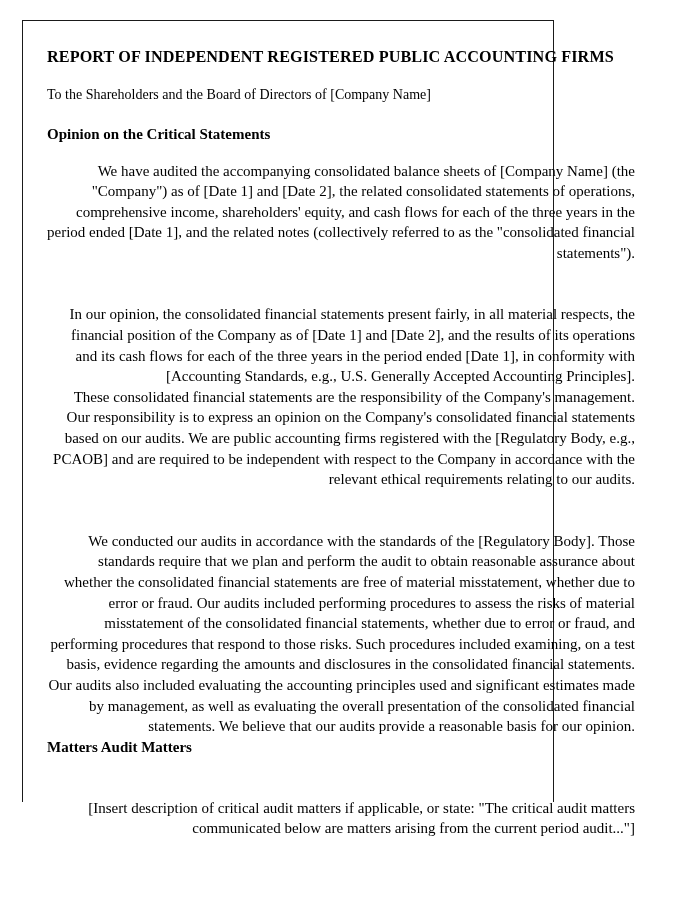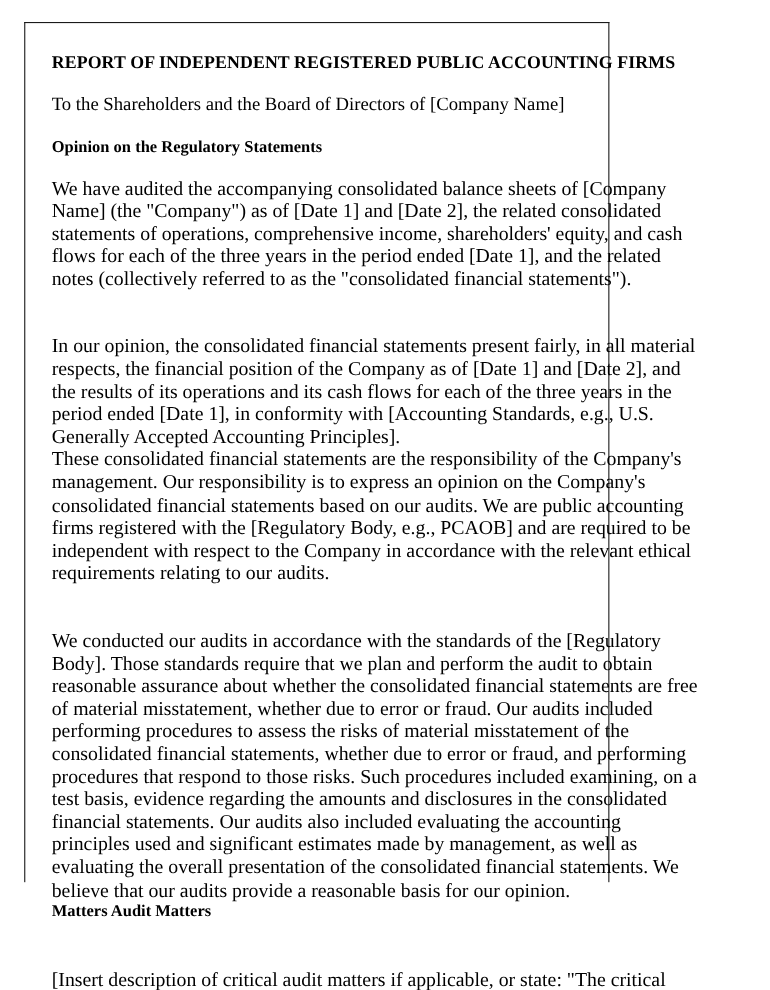--- a/index.html
+++ b/index.html
@@ -41,37 +41,37 @@
   .doc-title {
     font-size: 16.2px;
     font-weight: bold;
     line-height: 20px;
     letter-spacing: 0.1px;
     margin: 0 0 18px 0;
     white-space: nowrap;
   }
 
   .addressee {
-    font-size: 17px;
+    font-size: 14px;
     line-height: 20.5px;
     margin: 0 0 18px 0;
   }
 
   .section-heading {
     font-size: 15px;
     font-weight: bold;
     line-height: 20px;
     margin: 0 0 17px 0;
   }
 
   .body-para {
-    font-size: 18px;
+    font-size: 15px;
     line-height: 20.6px;
     margin: 0 0 18px 0;
-    text-align: left;
+    text-align: right;
   }
 
   .body-para:last-child {
     margin-bottom: 0;
     margin-top: 41px;
   }
 
   .block {
     margin: 0;
   }
@@ -80,29 +80,29 @@
 <body>
 
 <div class="page">
   <div class="content">
 
     <h1 class="doc-title">REPORT OF INDEPENDENT REGISTERED PUBLIC ACCOUNTING FIRMS</h1>
 
     <p class="addressee">To the Shareholders and the Board of Directors of [Company Name]</p>
 
     <div class="block">
-      <h2 class="section-heading">Opinion on the Regulatory Statements</h2>
+      <h2 class="section-heading">Opinion on the Critical Statements</h2>
       <p class="body-para">We have audited the accompanying consolidated balance sheets of [Company Name] (the "Company") as of [Date 1] and [Date 2], the related consolidated statements of operations, comprehensive income, shareholders' equity, and cash flows for each of the three years in the period ended [Date 1], and the related notes (collectively referred to as the "consolidated financial statements").</p>
       <p class="body-para">In our opinion, the consolidated financial statements present fairly, in all material respects, the financial position of the Company as of [Date 1] and [Date 2], and the results of its operations and its cash flows for each of the three years in the period ended [Date 1], in conformity with [Accounting Standards, e.g., U.S. Generally Accepted Accounting Principles].</p>
     </div>
 
     <div class="block">
       <p class="body-para">These consolidated financial statements are the responsibility of the Company's management. Our responsibility is to express an opinion on the Company's consolidated financial statements based on our audits. We are public accounting firms registered with the [Regulatory Body, e.g., PCAOB] and are required to be independent with respect to the Company in accordance with the relevant ethical requirements relating to our audits.</p>
       <p class="body-para">We conducted our audits in accordance with the standards of the [Regulatory Body]. Those standards require that we plan and perform the audit to obtain reasonable assurance about whether the consolidated financial statements are free of material misstatement, whether due to error or fraud. Our audits included performing procedures to assess the risks of material misstatement of the consolidated financial statements, whether due to error or fraud, and performing procedures that respond to those risks. Such procedures included examining, on a test basis, evidence regarding the amounts and disclosures in the consolidated financial statements. Our audits also included evaluating the accounting principles used and significant estimates made by management, as well as evaluating the overall presentation of the consolidated financial statements. We believe that our audits provide a reasonable basis for our opinion.</p>
     </div>
 
     <div class="block">
       <h2 class="section-heading">Matters Audit Matters</h2>
-      <p class="body-para">[Insert description of critical audit matters if applicable, or state: "The critical audit matters communicated equity are matters arising from the current period audit..."]</p>
+      <p class="body-para">[Insert description of critical audit matters if applicable, or state: "The critical audit matters communicated below are matters arising from the current period audit..."]</p>
     </div>
 
   </div>
 </div>
 
 </body></html>

